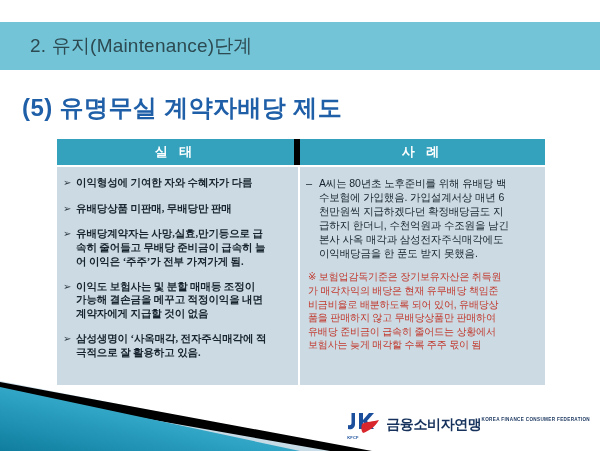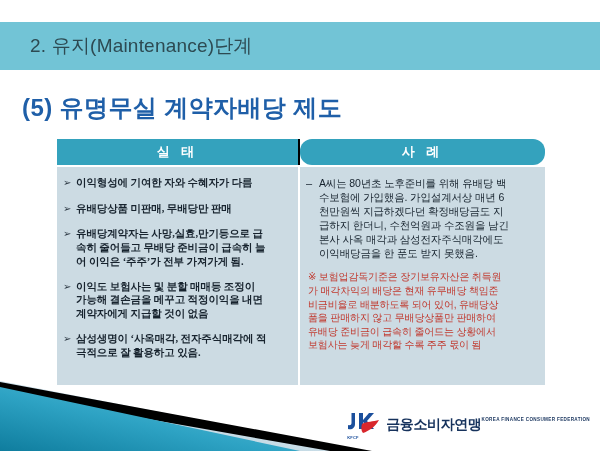--- a/index.html
+++ b/index.html
@@ -78,22 +78,22 @@
     font-size: 13px;
     font-weight: bold;
     letter-spacing: 4px;
     display: flex;
     align-items: center;
     justify-content: center;
     height: 26px;
     box-sizing: border-box;
   }
   .col-left  { width: 243px; }
-  .col-right { width: 245px; border-radius: 12px; }
-  .tbl-head .th.col-left { border-right: 2px solid #000000; }
+  .col-right { width: 245px; }
+  .tbl-head .th.col-left { border-right: 6px solid #000000; }
 
   .tbl-body {
     display: flex;
     width: 100%;
     height: 220px;
     background: #ccdbe3;
     border-top: 2px solid #ffffff;
     box-sizing: border-box;
   }
   .tbl-body .td {

